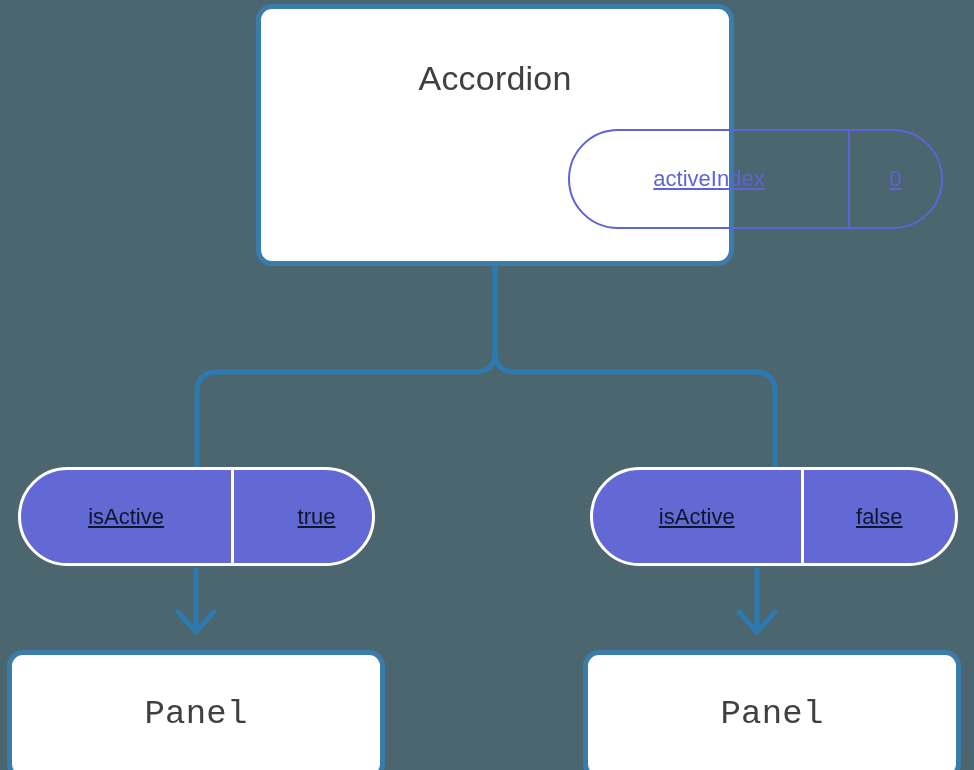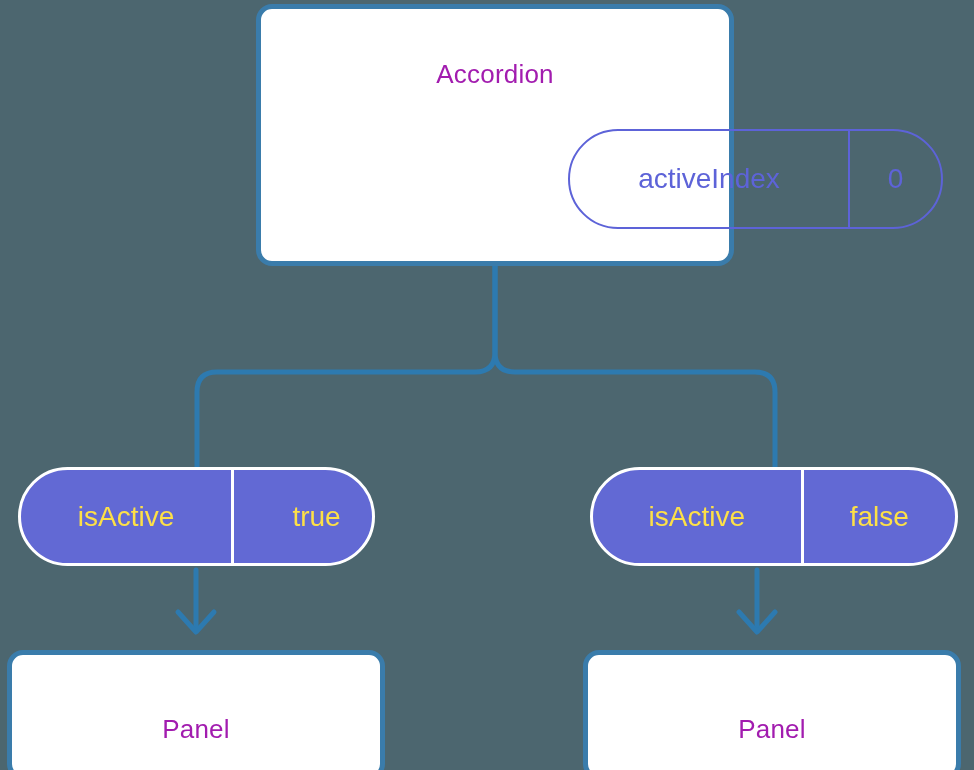--- a/index.html
+++ b/index.html
@@ -34,22 +34,22 @@
     position: absolute;
     background: #ffffff;
     border: 5px solid #3a7cab;
     border-radius: 16px;
     box-sizing: border-box;
     display: flex;
     flex-direction: column;
     align-items: center;
   }
   .card-title {
-    color: #a21caf;
-    font-size: 26px;
+    color: #404040;
+    font-size: 34px;
     font-weight: 400;
     letter-spacing: 0.2px;
     line-height: 1;
     white-space: nowrap;
   }
 
   
   #accordion-card {
     left: 256px;
     top: 4px;
@@ -62,42 +62,44 @@
   }
 
   
   .panel-card {
     top: 650px;
     width: 378px;
     height: 130px;
     justify-content: flex-start;
   }
   .panel-card .card-title {
-    margin-top: 61px;
+    margin-top: 42px;
+    font-family: Liberation Mono, monospace;
   }
   #panel-card-left  { left: 7px; }
   #panel-card-right { left: 583px; }
 
   
   .pill {
     position: absolute;
     display: flex;
     align-items: stretch;
     border-radius: 999px;
     box-sizing: border-box;
     overflow: hidden;
   }
   .pill-key, .pill-val {
     display: flex;
     align-items: center;
     justify-content: center;
-    font-size: 28px;
+    font-size: 22px;
     line-height: 1;
     white-space: nowrap;
     box-sizing: border-box;
+    text-decoration: underline;
   }
 
   
   .pill.outlined {
     border: 2px solid #5d63d8;
     background: transparent;
   }
   .pill.outlined .pill-key,
   .pill.outlined .pill-val {
     color: #5d63d8;
@@ -106,21 +108,21 @@
     border-left: 2px solid #5d63d8;
   }
 
   
   .pill.filled {
     background: #6269d4;
     border: 3px solid #ffffff;
   }
   .pill.filled .pill-key,
   .pill.filled .pill-val {
-    color: #fde047;
+    color: #0f172a;
   }
   .pill.filled .pill-val {
     border-left: 3px solid #ffffff;
   }
 
   #pill-active-index {
     left: 307px;
     top: 120px;
     width: 375px;
     height: 100px;

